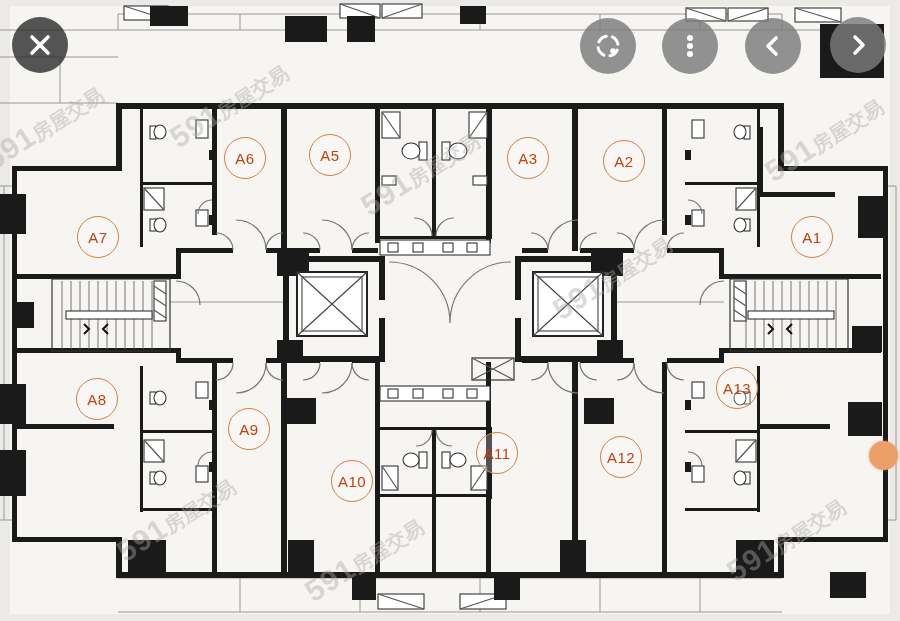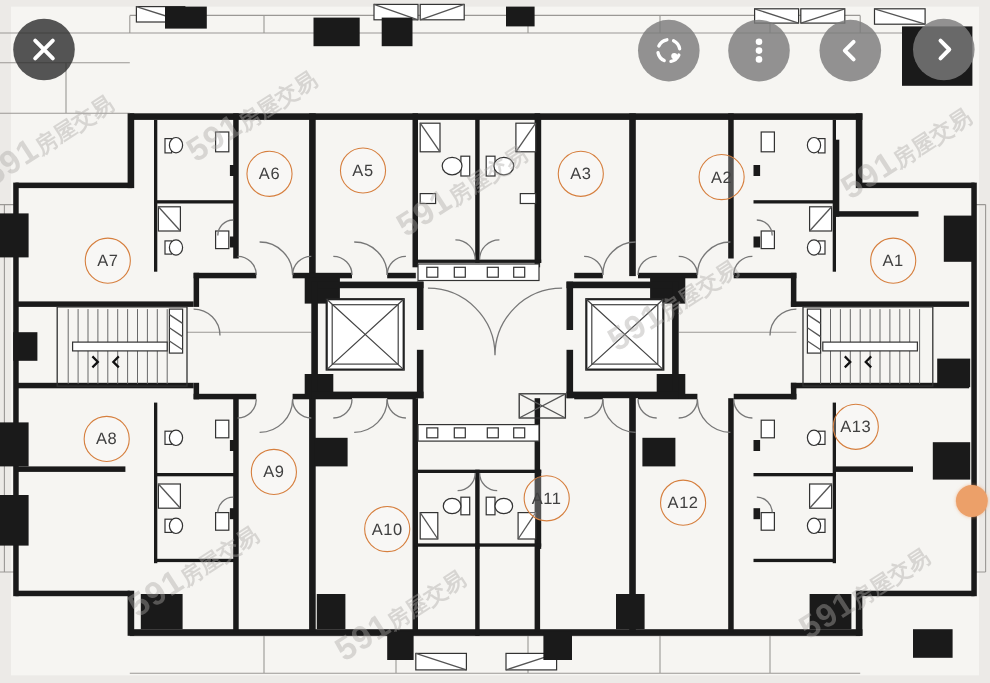--- a/index.html
+++ b/index.html
@@ -1,21 +1,21 @@
 <!DOCTYPE html>
 <html><head>
 <meta charset="utf-8">
 <style>
   html,body{margin:0;padding:0;background:#d8d6d3;}
   .stage{position:relative;width:900px;height:621px;background:#eceae7;overflow:hidden;
          font-family:"Liberation Sans", sans-serif;}
   .plan-svg{position:absolute;left:0;top:0;z-index:1;}
   
   .ul{position:absolute;z-index:10;width:42px;height:42px;box-sizing:border-box;
-      border:1.7px solid #D67F3E;border-radius:50%;color:#404040;
+      border:1.7px solid #D67F3E;border-radius:50%;color:#c2410c;
       display:flex;align-items:center;justify-content:center;
       font-size:15px;letter-spacing:.5px;background:rgba(255,255,255,.25);}
   
   .cbtn{position:absolute;z-index:20;width:56px;height:56px;border-radius:50%;
         background:rgba(123,123,123,.82);display:flex;align-items:center;justify-content:center;
         border:none;padding:0;cursor:pointer;}
   .cbtn.dark{background:rgba(44,44,44,.80);}
   
   .wm{position:absolute;z-index:30;transform:rotate(-33deg);transform-origin:left top;
       color:rgba(172,170,167,.42);white-space:nowrap;pointer-events:none;line-height:1;}
@@ -324,25 +324,25 @@
                          M548,250 A30,30 0 0 1 578,220 M634,250 A30,30 0 0 1 664,220"></path>
       <path class="d" d="M266,363 A30,30 0 0 1 236,393 M352,363 A30,30 0 0 1 322,393
                          M548,363 A30,30 0 0 0 578,393 M634,363 A30,30 0 0 0 664,393"></path>
       <path class="d" d="M176,281 A24,24 0 0 1 200,305 M724,281 A24,24 0 0 0 700,305"></path>
     </g>
   </svg>
 
   <div class="ul" style="left:224px;top:137px">A6</div>
   <div class="ul" style="left:309px;top:134px">A5</div>
   <div class="ul" style="left:507px;top:137px">A3</div>
-  <div class="ul" style="left:635px;top:140px">A2</div>
+  <div class="ul" style="left:603px;top:140px">A2</div>
   <div class="ul" style="left:77px;top:216px">A7</div>
   <div class="ul" style="left:791px;top:216px">A1</div>
   <div class="ul" style="left:76px;top:378px">A8</div>
-  <div class="ul" style="left:757px;top:367px">A13</div>
+  <div class="ul" style="left:716px;top:367px">A13</div>
   <div class="ul" style="left:228px;top:408px">A9</div>
   <div class="ul" style="left:331px;top:460px">A10</div>
   <div class="ul" style="left:476px;top:432px">A11</div>
   <div class="ul" style="left:600px;top:436px">A12</div>
 
   <button class="cbtn dark" style="left:12px;top:17px">
     <svg width="26" height="26" viewBox="0 0 26 26">
       <path d="M5,5 L21,21 M21,5 L5,21" stroke="#fff" stroke-width="3.6" stroke-linecap="round" fill="none"></path>
     </svg>
   </button>

